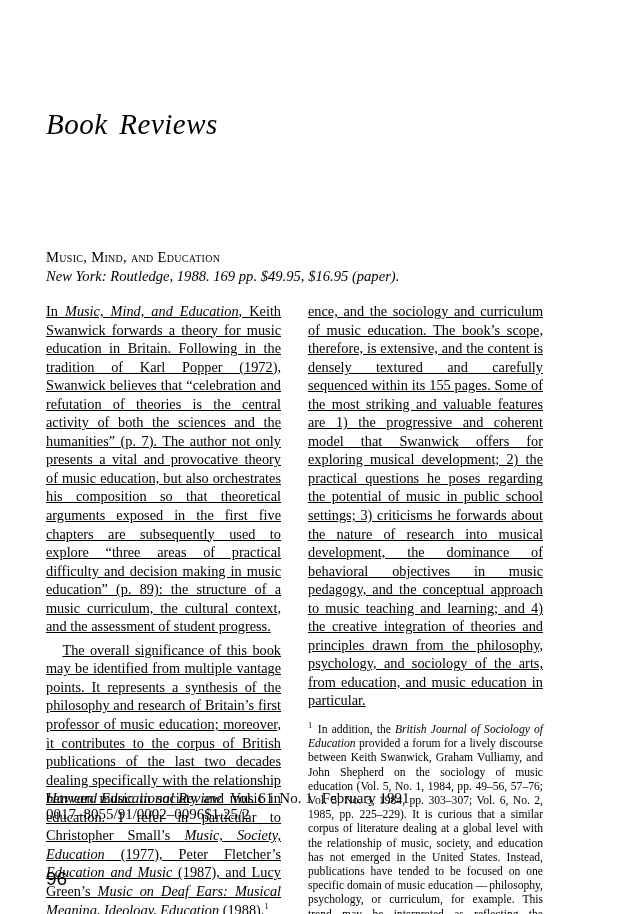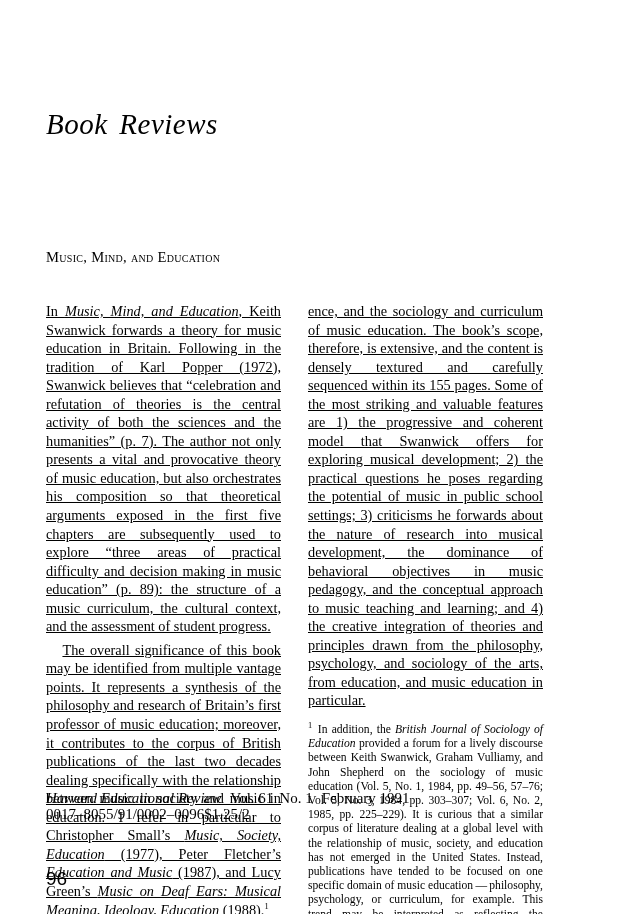--- a/index.html
+++ b/index.html
@@ -119,20 +119,21 @@
 </style>
 </head>
 <body>
 
 <div class="page">
 
   <div class="section-title">Book Reviews</div>
 
   <div class="book-header">
     <div class="book-title">Music, Mind, and Education</div>
+    <div class="book-pub">New York: Routledge, 1988. 169 pp. $49.95, $16.95 (paper).</div>
   </div>
 
   <div class="col col-left">
     <p><span>In </span><i>Music, Mind, and Education</i><span>, Keith Swanwick forwards a theory for music education in Britain. Following in the tradition of Karl Popper (1972), Swanwick believes that “celebration and refutation of theories is the central activity of both the sciences and the humanities” (p. 7). The author not only presents a vital and provocative theory of music education, but also orchestrates his composition so that theoretical arguments exposed in the first five chapters are subsequently used to explore “three areas of practical difficulty and decision making in music education” (p. 89): the structure of a music curriculum, the cultural context, and the assessment of student progress.</span></p>
     <p class="indent"><span>The overall significance of this book may be identified from multiple vantage points. It represents a synthesis of the philosophy and research of Britain’s first professor of music education; moreover, it contributes to the corpus of British publications of the last two decades dealing specifically with the relationship between music in society and music in education. I refer in particular to Christopher Small’s </span><i>Music, Society, Education</i><span> (1977), Peter Fletcher’s </span><i>Education and Music</i><span> (1987), and Lucy Green’s </span><i>Music on Deaf Ears: Musical Meaning, Ideology, Education</i><span> (1988).</span><span class="footnote" style="position:static;font-size:8.4px;vertical-align:super;line-height:0">1</span></p>
 
   </div>
 
   <div class="col col-right">
     <p>ence, and the sociology and curriculum of music education. The book’s scope, therefore, is extensive, and the content is densely textured and carefully sequenced within its 155 pages. Some of the most striking and valuable features are 1) the progressive and coherent model that Swanwick offers for exploring musical development; 2) the practical questions he poses regarding the potential of music in public school settings; 3) criticisms he forwards about the nature of research into musical development, the dominance of behavioral objectives in music pedagogy, and the conceptual approach to music teaching and learning; and 4) the creative integration of theories and principles drawn from the philosophy, psychology, and sociology of the arts, from education, and music education in particular.</p>

